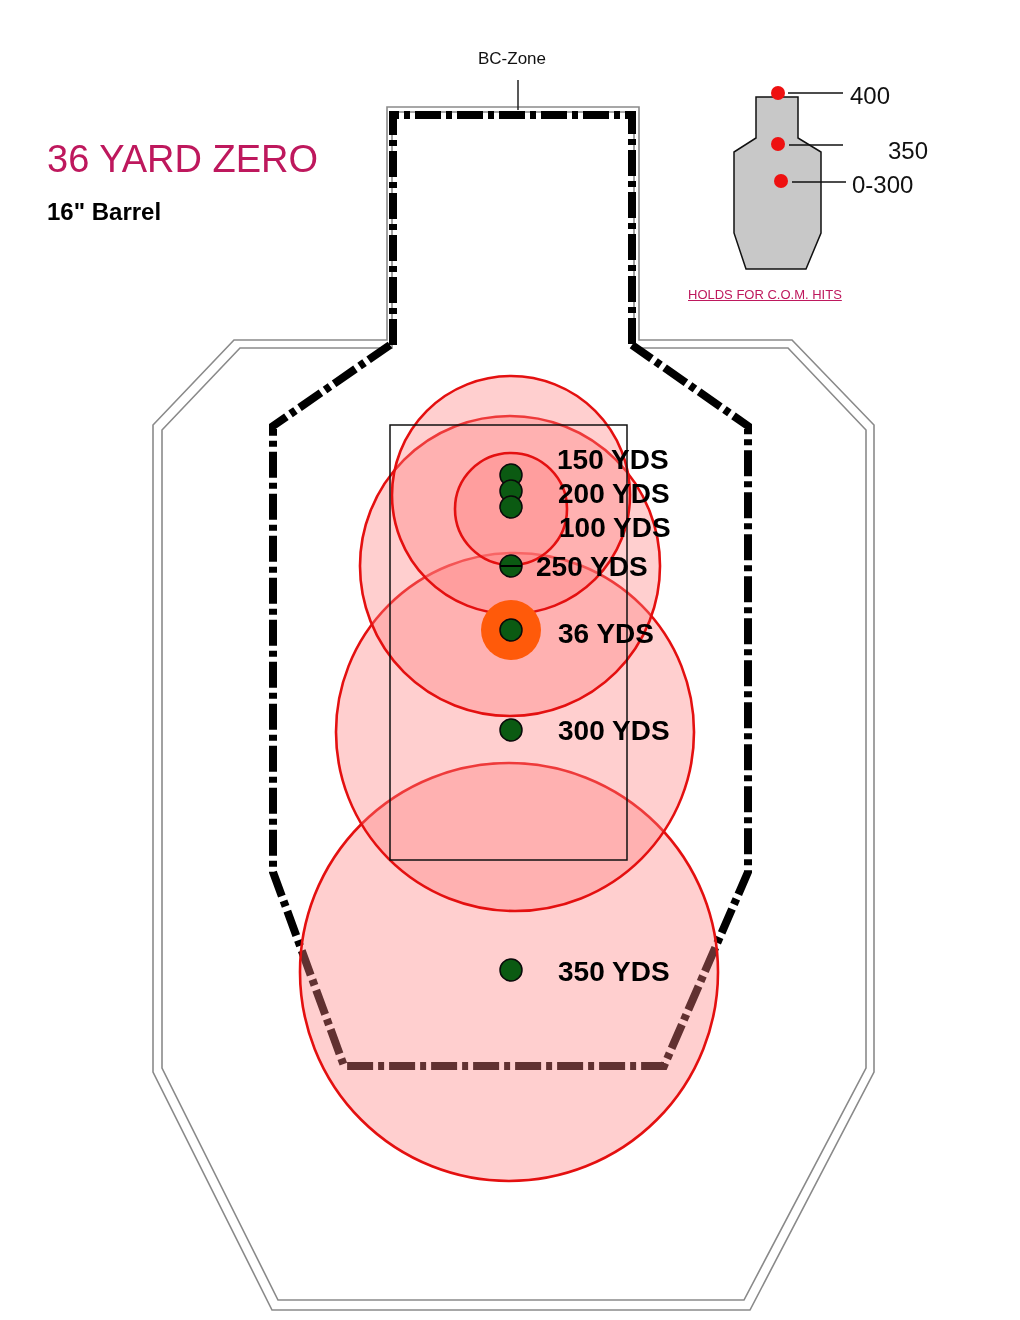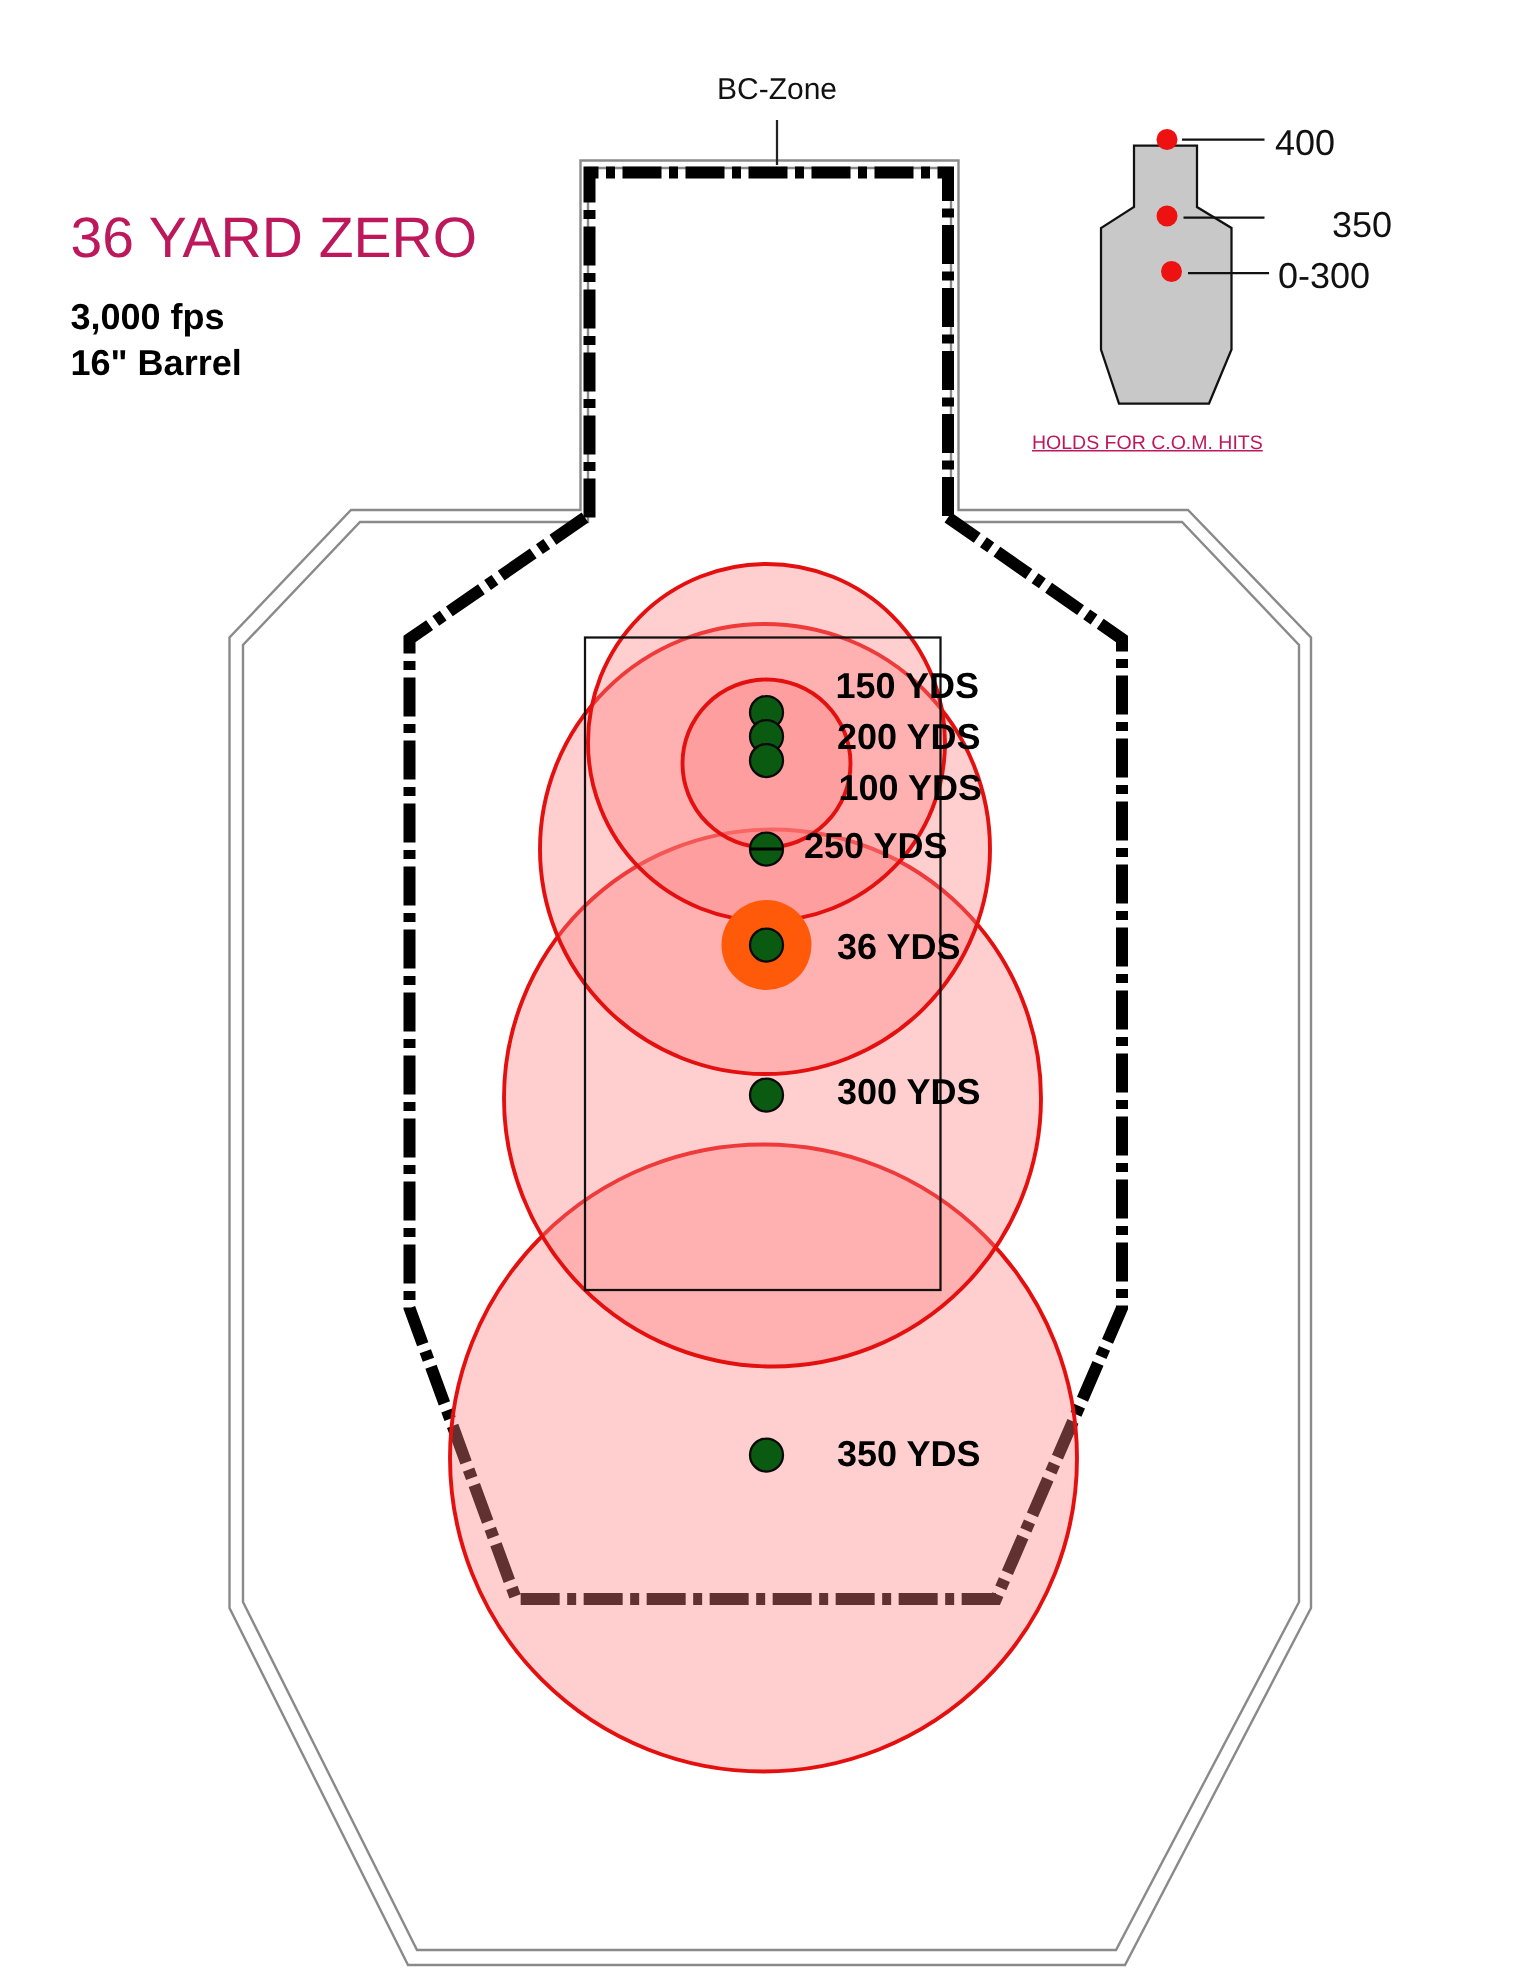--- a/index.html
+++ b/index.html
@@ -1,24 +1,24 @@
 <!DOCTYPE html>
 <html><head>
 <meta charset="utf-8">
 <style>
   html, body { margin: 0; padding: 0; background: #ffffff; }
   body { width: 1020px; height: 1320px; position: relative; overflow: hidden; font-family: "Liberation Sans", sans-serif; }
   .abs { position: absolute; }
   .title { left: 47px; top: 122px; font-size: 38px; font-weight: normal; color: #be185d; white-space: nowrap; margin-top: 16px; }
   .specs { left: 47px; top: 196px; font-size: 24px; font-weight: bold; line-height: 31px; color: #000; }
   .specs div { white-space: nowrap; }
-  .bc-label { left: 478px; top: 49px; font-size: 20px; color: #111; white-space: nowrap; }
+  .bc-label { left: 478px; top: 49px; font-size: 17px; color: #111; white-space: nowrap; }
   .hold-label { font-size: 24px; color: #111; white-space: nowrap; }
   .holds-caption { left: 688px; top: 287px; font-size: 13px; color: #be185d; text-decoration: underline; white-space: nowrap; }
-  .yds { font-size: 24px; font-weight: bold; color: #000; white-space: nowrap; }
+  .yds { font-size: 28px; font-weight: bold; color: #000; white-space: nowrap; }
   svg { position: absolute; left: 0; top: 0; }
 </style>
 </head>
 <body>
 
 <svg width="1020" height="1320" viewBox="0 0 1020 1320">
 
   <g fill="none" stroke="#8a8a8a" stroke-width="1.6">
     <path d="M 387 107 L 639 107 L 639 340 L 792 340 L 874 425 L 874 1072 L 750 1310 L 272 1310 L 153 1072 L 153 425 L 234 340 L 387 340 Z"></path>
     <path d="M 392 112 L 634 112 L 634 348 L 788 348 L 866 430 L 866 1068 L 744 1300 L 278 1300 L 162 1068 L 162 430 L 240 348 L 392 348 Z"></path>
@@ -59,21 +59,20 @@
     <line x1="789" y1="145" x2="843" y2="145" stroke="#111" stroke-width="1.5"></line>
     <line x1="792" y1="182" x2="846" y2="182" stroke="#111" stroke-width="1.5"></line>
     <circle cx="778" cy="93" r="7" fill="#ee1111"></circle>
     <circle cx="778" cy="144" r="7" fill="#ee1111"></circle>
     <circle cx="781" cy="181" r="7" fill="#ee1111"></circle>
   </g>
 </svg>
 
 <div class="abs title">36 YARD ZERO</div>
 <div class="abs specs">
-  <div>3,000 fps</div>
   <div>16" Barrel</div>
 </div>
 
 <div class="abs bc-label">BC-Zone</div>
 
 <div class="abs hold-label" style="left:850px; top:82px;">400</div>
 <div class="abs hold-label" style="left:888px; top:137px;">350</div>
 <div class="abs hold-label" style="left:852px; top:171px;">0-300</div>
 <div class="abs holds-caption">HOLDS FOR C.O.M. HITS</div>
 

